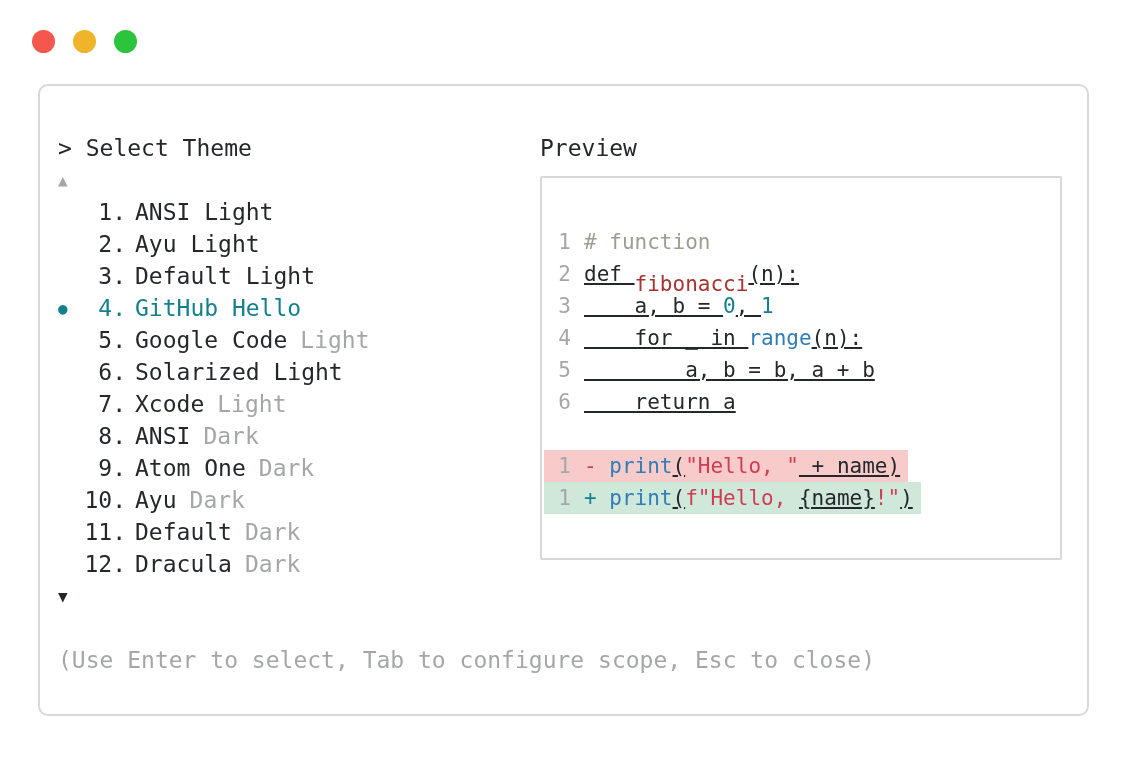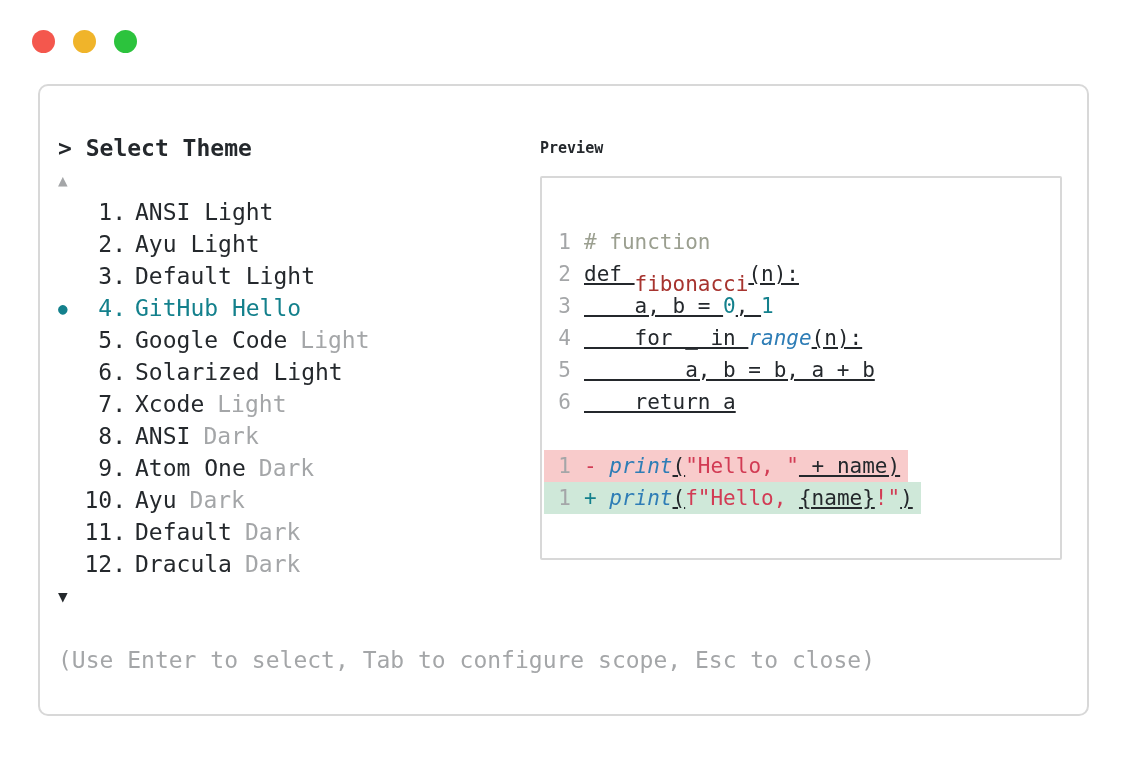--- a/index.html
+++ b/index.html
@@ -13,21 +13,21 @@
   .dot.red{background:var(--dot_red);}
   .dot.yellow{background:var(--dot_yellow);}
   .dot.green{background:var(--dot_green);}
   
   .panel{
     position:absolute;left:38px;top:84px;width:1051px;height:632px;
     border:2px solid var(--border);border-radius:10px;background:#fff;box-sizing:border-box;
   }
   .left-col{position:absolute;left:18px;top:46px;font-size:23px;}
   .line{height:32px;display:flex;align-items:center;white-space:pre;}
-  .title{color:var(--ink);font-weight:700;}
+  .title{color:var(--ink);font-weight:400;}
   .arrow{font-size:16px;}
   .arrow.up{color:var(--muted);}
   .arrow.down{color:var(--ink);}
   .spacer{height:32px;}
   .hint{color:var(--muted);}
   
   .theme-item{height:32px;display:flex;align-items:center;white-space:pre;cursor:default;}
   .bullet{width:26px;color:var(--accent_teal);font-size:16px;}
   .num{width:42px;text-align:right;}
   .name{margin-left:9px;}
@@ -45,21 +45,21 @@
   .code-row.removed,.code-row.added{
     width:max-content;margin-left:-14px;padding:0 8px 0 14px;
   }
   .code-row.removed{background:var(--removed_bg);}
   .code-row.added{background:var(--added_bg);}
   
   .t-ink{color:var(--ink);text-decoration:underline;}
   .t-comment{color:var(--comment);}
   .t-func{color:var(--function_red);margin-top:19px;}
   .t-str{color:var(--string_crimson);}
-  .t-blue{color:var(--builtin_blue);font-style:italic;}
+  .t-blue{color:var(--builtin_blue);}
   .t-teal{color:var(--accent_teal);}
 </style>
 </head>
 <body>
 
 <div class="stage">
 
   <div class="dots">
     <span class="dot red"></span>
     <span class="dot yellow"></span>
@@ -84,21 +84,21 @@
           <div class="theme-item"><span class="bullet"></span><span class="num">10.</span><span class="name">Ayu</span><span class="suffix">Dark</span></div>
           <div class="theme-item"><span class="bullet"></span><span class="num">11.</span><span class="name">Default</span><span class="suffix">Dark</span></div>
           <div class="theme-item"><span class="bullet"></span><span class="num">12.</span><span class="name">Dracula</span><span class="suffix">Dark</span></div>
         </div>
       <div class="line arrow down">▼</div>
       <div class="spacer"></div>
       <div class="line hint">(Use Enter to select, Tab to configure scope, Esc to close)</div>
     </div>
 
     <div class="right-col">
-      <div class="line title" style="font-size:15px">Preview</div>
+      <div class="line title" style="font-size:23px">Preview</div>
       <div class="preview-box">
         <div id="code-area">
             <div class="code-row"><span class="gutter">1</span><span class="t-comment"># function</span></div>
             <div class="code-row"><span class="gutter">2</span><span class="t-ink">def </span><span class="t-func">fibonacci</span><span class="t-ink">(n):</span></div>
             <div class="code-row"><span class="gutter">3</span><span class="t-ink">    a, b = </span><span class="t-teal">0</span><span class="t-ink">, </span><span class="t-teal">1</span></div>
             <div class="code-row"><span class="gutter">4</span><span class="t-ink">    for _ in </span><span class="t-blue">range</span><span class="t-ink">(n):</span></div>
             <div class="code-row"><span class="gutter">5</span><span class="t-ink">        a, b = b, a + b</span></div>
             <div class="code-row"><span class="gutter">6</span><span class="t-ink">    return a</span></div>
             <div class="spacer"></div>
             <div class="code-row removed"><span class="gutter">1</span><span class="t-str">- </span><span class="t-blue">print</span><span class="t-ink">(</span><span class="t-str">"Hello, "</span><span class="t-ink"> + name)</span></div>

